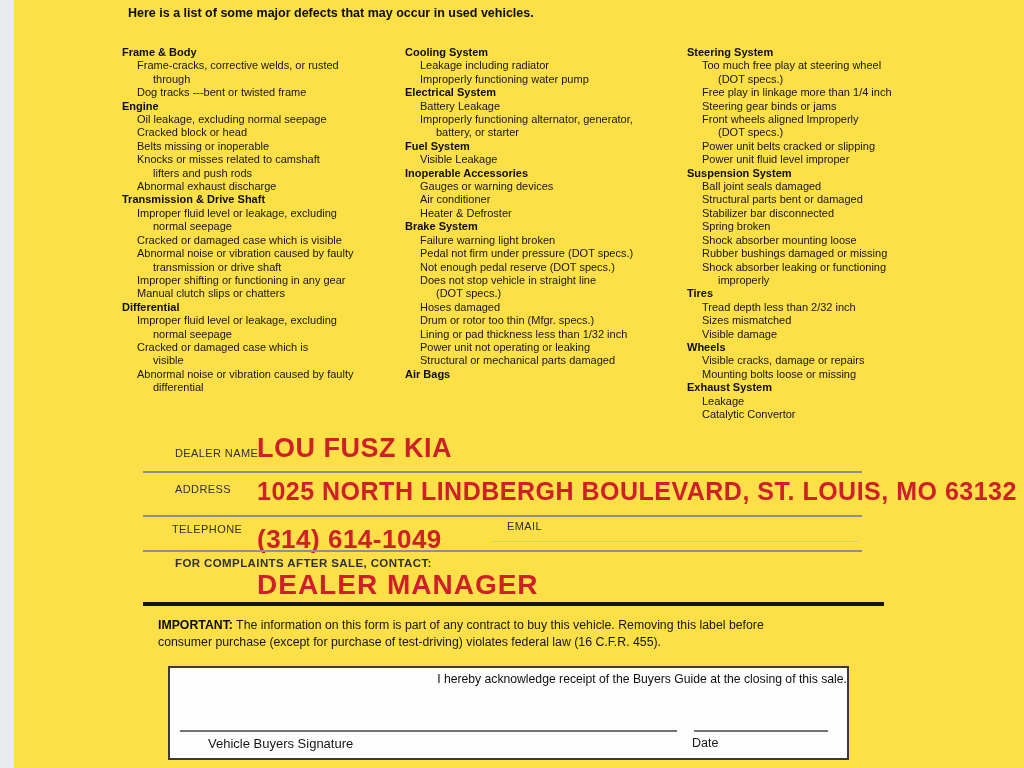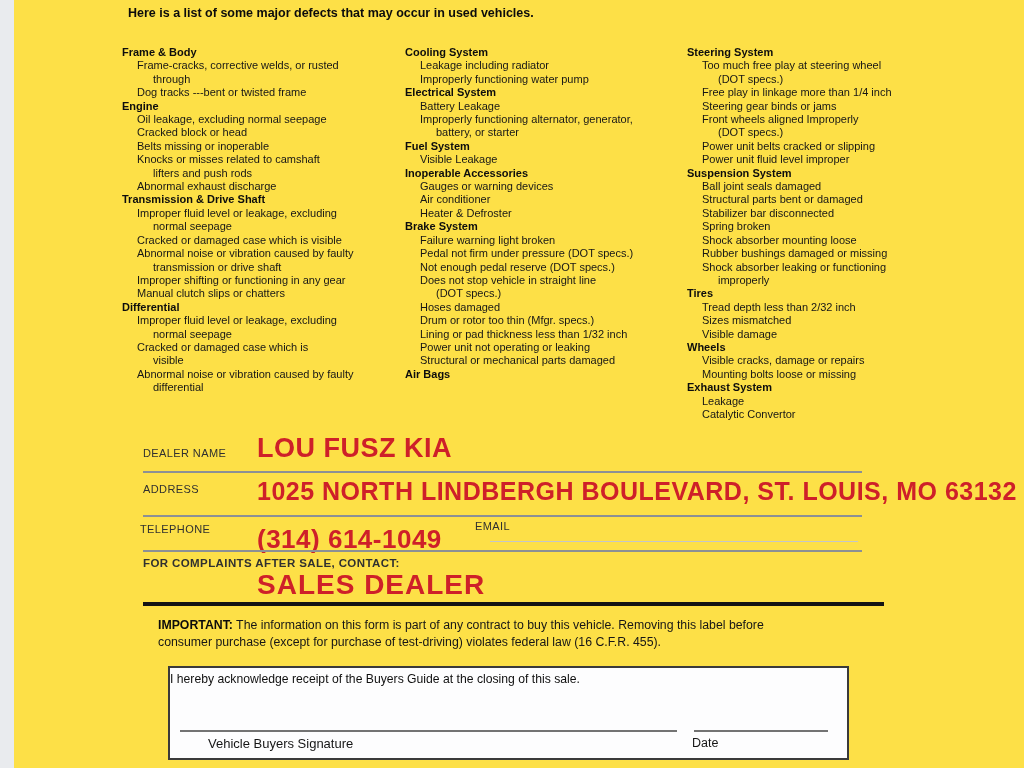--- a/index.html
+++ b/index.html
@@ -7,31 +7,31 @@
         font-family:"Liberation Sans",sans-serif;overflow:hidden;color:#141414;}
   .edge-strip{position:absolute;left:0;top:0;width:14px;height:768px;background:#e9ebee;}
   .hdr{position:absolute;left:128px;top:6px;font-size:12.5px;font-weight:bold;color:#0c0c0c;}
   .col{position:absolute;top:46px;font-size:11px;line-height:13.4px;color:#161616;}
   .col .t{font-weight:bold;color:#0d0d0d;}
   .col .i{padding-left:15px;}
   .col .c{padding-left:31px;}
   #col1{left:122px;width:288px;}
   #col2{left:405px;width:288px;}
   #col3{left:687px;width:322px;}
-  .lbl{position:absolute;font-size:11px;color:#303030;letter-spacing:.4px;white-space:nowrap;}
+  .lbl{position:absolute;font-size:11px;color:#303030;letter-spacing:.4px;white-space:nowrap;margin-left:32px;}
   .red{position:absolute;color:#ce2029;font-weight:bold;white-space:nowrap;letter-spacing:.5px;}
   .hline{position:absolute;height:2px;background:#8c9094;}
   .thinline{position:absolute;height:1px;background:#c4c6c9;}
   .heavyline{position:absolute;height:4px;background:#141414;}
   .important{position:absolute;left:158px;top:617px;width:662px;font-size:12.3px;
              line-height:16.5px;color:#161616;}
   .important b{color:#0c0c0c;}
   .ackbox{position:absolute;left:168px;top:666px;width:677px;height:90px;
           border:2px solid #3a3a3a;background:#fdfdfe;}
-  .acktext{position:absolute;left:0;right:0;top:4px;text-align:left;font-size:12.2px;color:#101010;}
+  .acktext{position:absolute;left:0;right:0;top:4px;text-align:right;font-size:12.2px;color:#101010;}
   .sigline{position:absolute;left:10px;top:62px;width:497px;height:2px;background:#737373;}
   .dateline{position:absolute;left:524px;top:62px;width:134px;height:2px;background:#737373;}
   .siglabel{position:absolute;left:10px;top:68px;font-size:13px;color:#161616;margin-left:28px;}
   .datelabel{position:absolute;left:522px;top:68px;font-size:12.5px;color:#161616;}
   .v-dealer{left:257px;top:433px;font-size:27px;}
   .v-address{left:257px;top:477px;font-size:25px;}
   .v-phone{left:257px;top:524px;font-size:26px;}
   .v-contact{left:257px;top:569px;font-size:28px;letter-spacing:1px;}
 </style>
 </head>
@@ -137,21 +137,21 @@
   <div class="hline" style="left:143px;top:515px;width:719px;"></div>
 
   <div class="lbl" style="left:140px;top:523px;">TELEPHONE</div>
   <div class="red v-phone">(314) 614-1049</div>
   <div class="lbl" style="left:475px;top:520px;">EMAIL</div>
   <div class="red" style="left:560px;top:524px;font-size:24px;"></div>
   <div class="thinline" style="left:490px;top:541px;width:368px;"></div>
   <div class="hline" style="left:143px;top:550px;width:719px;"></div>
 
   <div class="lbl" style="left:143px;top:557px;font-size:11.5px;font-weight:600;">FOR COMPLAINTS AFTER SALE, CONTACT:</div>
-  <div class="red v-contact">SALES DEALER</div>
+  <div class="red v-contact">DEALER MANAGER</div>
 
   <div class="heavyline" style="left:143px;top:602px;width:741px;"></div>
 
   <div class="important"><b>IMPORTANT:</b><span> The information on this form is part of any contract to buy this vehicle. Removing this label before consumer purchase (except for purchase of test-driving) violates federal law (16 C.F.R. 455).</span></div>
 
   <div class="ackbox">
     <div class="acktext">I hereby acknowledge receipt of the Buyers Guide at the closing of this sale.</div>
     <div class="sigline"></div>
     <div class="siglabel">Vehicle Buyers Signature</div>
     <div class="dateline"></div>

